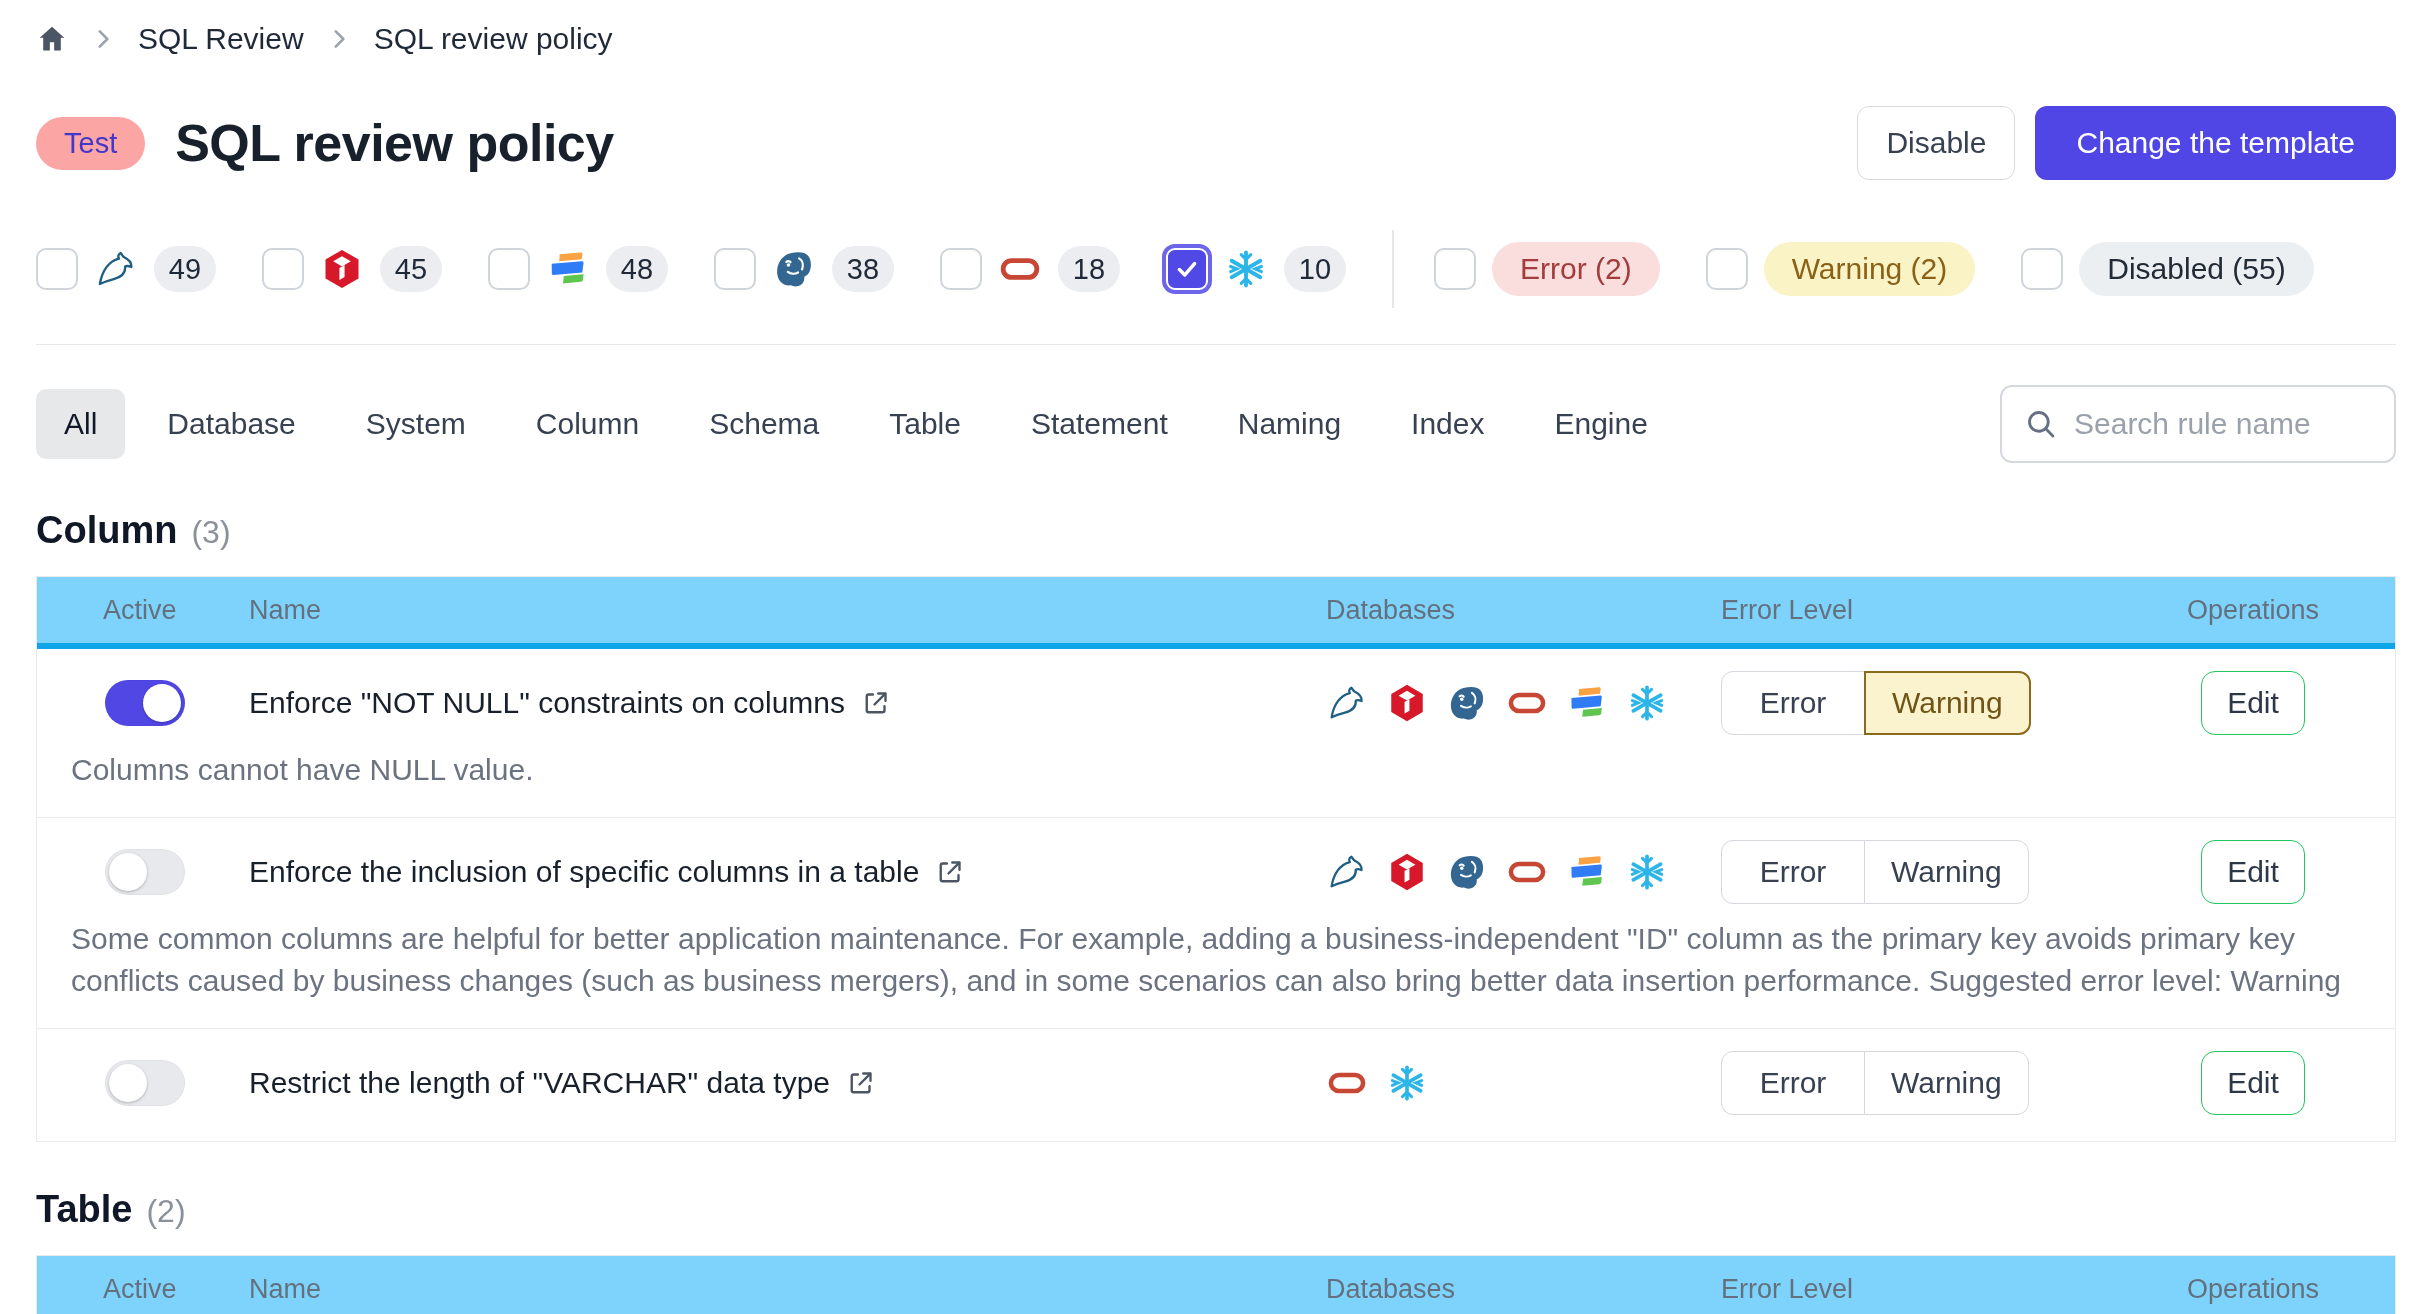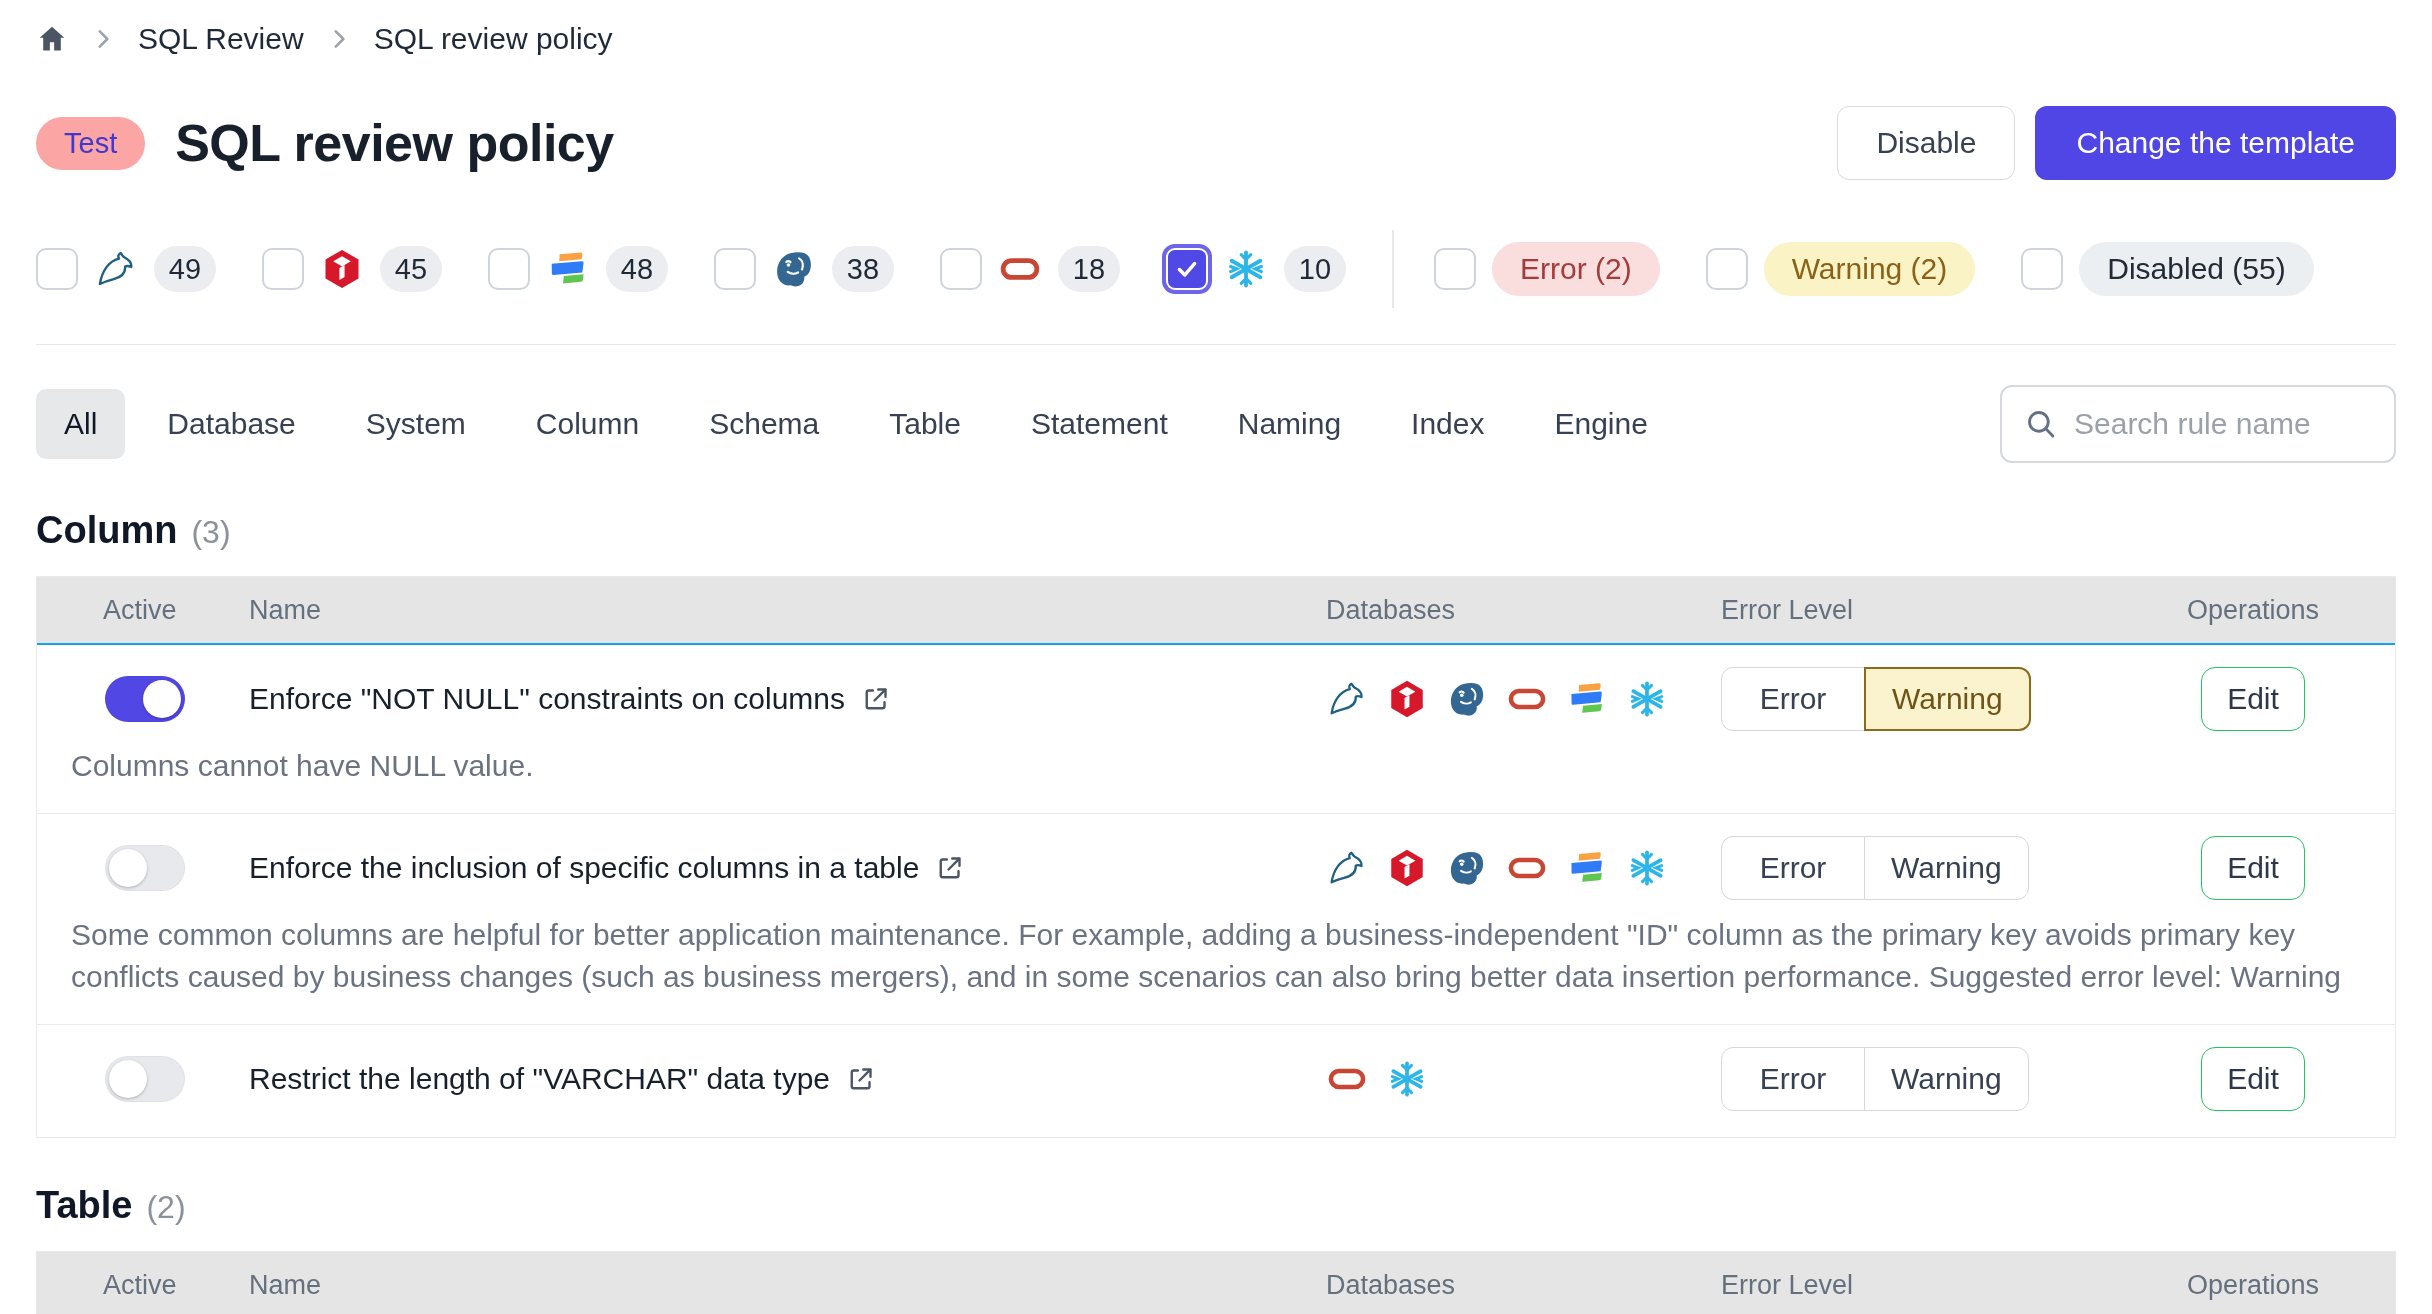--- a/index.html
+++ b/index.html
@@ -15,21 +15,21 @@
   .bc-sep svg{display:block;}
 
   
   .header-row{display:flex;align-items:center;margin-top:50px;}
   .env-badge{background:#fca5a5;color:#4338ca;font-size:29px;font-weight:500;
     padding:10px 28px;border-radius:999px;}
   .page-title{font-size:52px;font-weight:700;color:#18202b;margin:0 0 0 30px;letter-spacing:-0.5px;}
   .header-actions{margin-left:auto;display:flex;gap:20px;}
   .btn{display:inline-flex;align-items:center;justify-content:center;border-radius:12px;
     font-size:30px;cursor:pointer;border:1px solid transparent;font-family:inherit;}
-  .btn-secondary{background:#fff;border-color:#d8dbe0;color:#374151;height:74px;padding:0 38px;}
+  .btn-secondary{background:#fff;border-color:#d8dbe0;color:#374151;height:74px;padding:0 28px;}
   .btn-primary{background:#4f46e5;color:#fff;height:74px;padding:0 40px;font-weight:500;}
 
   
   .filter-row{display:flex;align-items:center;margin-top:50px;gap:0;}
   .engine-filter,.level-filter{display:flex;align-items:center;gap:16px;margin-right:46px;cursor:pointer;}
   .cb{width:38px;height:38px;border:2px solid #cfd4da;border-radius:10px;background:#fff;
     flex:0 0 auto;display:flex;align-items:center;justify-content:center;}
   .cb svg{display:none;}
   .cb.checked{background:#5049e5;border-color:#ffffff;box-shadow:0 0 0 4px #6e66ea;border-radius:9px;}
   .cb.checked svg{display:block;}
@@ -55,21 +55,21 @@
     font-family:inherit;background:transparent;padding-right:16px;}
   .search-box input::placeholder{color:#9aa1ab;}
 
   
   .section-heading{margin-top:46px;display:flex;align-items:baseline;gap:14px;}
   .section-title{font-size:38px;font-weight:700;color:#101828;}
   .section-count{font-size:32px;color:#8b919a;font-weight:400;}
 
   .rule-table{margin-top:24px;border:1px solid #e8eaed;}
   .rowgrid{display:grid;grid-template-columns:212px 1fr 395px 483px 191px;align-items:center;}
-  .thead{background:#e5e5e5;border-bottom:2px solid #0ea5e9;height:66px;}
+  .thead{background:#7dd3fc;border-bottom:6px solid #0ea5e9;height:66px;}
   .th{font-size:27px;font-weight:500;color:#64707d;}
   .th.c0{padding-left:66px;}
   .th.c4{text-align:right;padding-right:76px;}
 
   .rule-row{border-bottom:1px solid #e8eaed;padding:22px 0 26px 0;}
   .rule-row:last-child{border-bottom:none;}
   .cell-active{padding-left:68px;}
   .toggle{width:80px;height:46px;border-radius:999px;background:#e7e9ec;position:relative;
     cursor:pointer;flex:0 0 auto;box-shadow:inset 0 0 0 1px rgba(0,0,0,0.03);}
   .toggle .knob{position:absolute;top:4px;left:4px;width:38px;height:38px;border-radius:50%;

